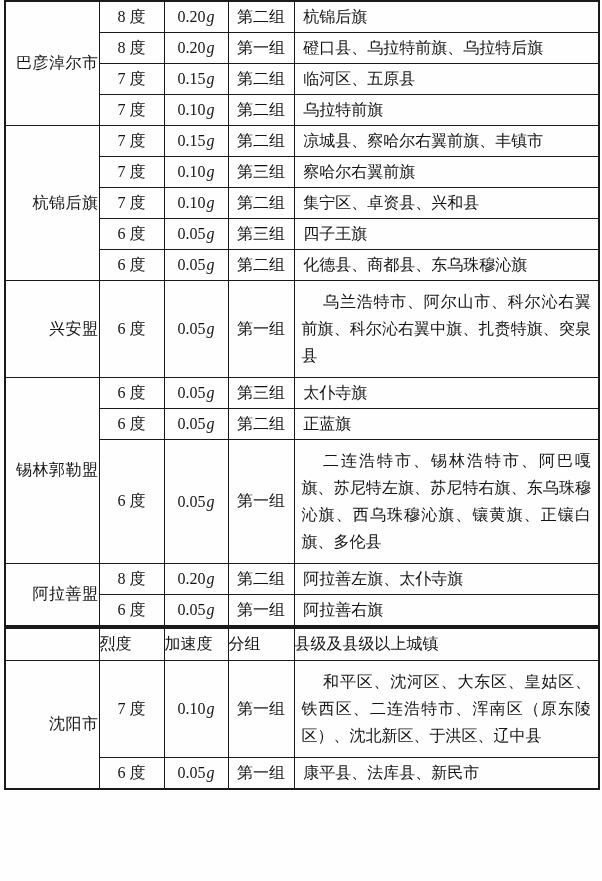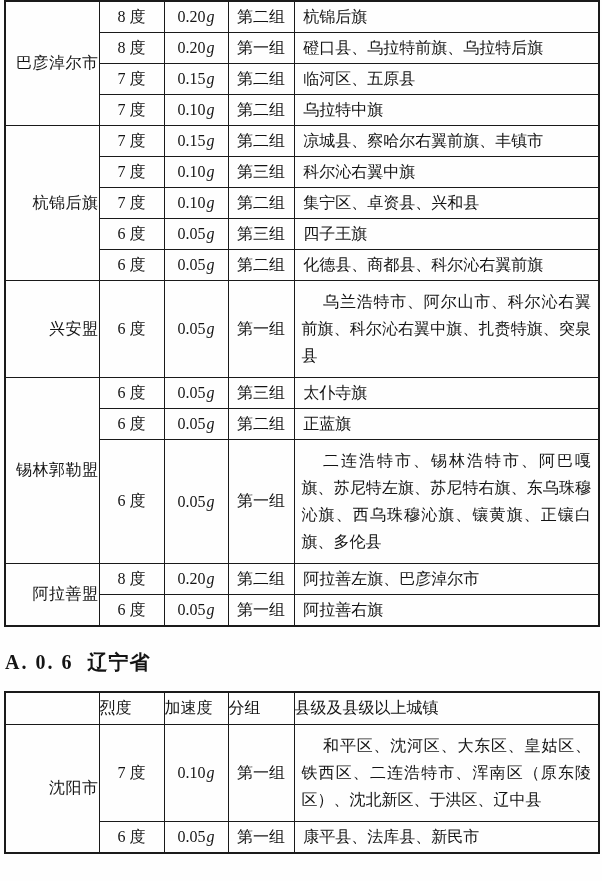--- a/index.html
+++ b/index.html
@@ -102,52 +102,52 @@
         <tr class="r-normal">
           <td class="mid">7 度</td>
           <td class="mid">0.15<span class="g-unit">g</span></td>
           <td class="mid">第二组</td>
           <td class="places single">临河区、五原县</td>
         </tr>
         <tr class="r-normal">
           <td class="mid">7 度</td>
           <td class="mid">0.10<span class="g-unit">g</span></td>
           <td class="mid">第二组</td>
-          <td class="places single">乌拉特中旗</td>
+          <td class="places single">乌拉特前旗</td>
         </tr>
         <tr class="r-normal">
           <td class="city" rowspan="5">杭锦后旗</td>
           <td class="mid">7 度</td>
           <td class="mid">0.15<span class="g-unit">g</span></td>
           <td class="mid">第二组</td>
           <td class="places single">凉城县、察哈尔右翼前旗、丰镇市</td>
         </tr>
         <tr class="r-normal">
           <td class="mid">7 度</td>
           <td class="mid">0.10<span class="g-unit">g</span></td>
           <td class="mid">第三组</td>
-          <td class="places single">科尔沁右翼中旗</td>
+          <td class="places single">察哈尔右翼前旗</td>
         </tr>
         <tr class="r-normal">
           <td class="mid">7 度</td>
           <td class="mid">0.10<span class="g-unit">g</span></td>
           <td class="mid">第二组</td>
           <td class="places single">集宁区、卓资县、兴和县</td>
         </tr>
         <tr class="r-normal">
           <td class="mid">6 度</td>
           <td class="mid">0.05<span class="g-unit">g</span></td>
           <td class="mid">第三组</td>
           <td class="places single">四子王旗</td>
         </tr>
         <tr class="r-normal">
           <td class="mid">6 度</td>
           <td class="mid">0.05<span class="g-unit">g</span></td>
           <td class="mid">第二组</td>
-          <td class="places single">化德县、商都县、科尔沁右翼前旗</td>
+          <td class="places single">化德县、商都县、东乌珠穆沁旗</td>
         </tr>
         <tr class="r-tall">
           <td class="city" rowspan="1">兴安盟</td>
           <td class="mid">6 度</td>
           <td class="mid">0.05<span class="g-unit">g</span></td>
           <td class="mid">第一组</td>
           <td class="places para">乌兰浩特市、阿尔山市、科尔沁右翼前旗、科尔沁右翼中旗、扎赉特旗、突泉县</td>
         </tr>
         <tr class="r-normal">
           <td class="city" rowspan="3">锡林郭勒盟</td>
@@ -166,34 +166,31 @@
           <td class="mid">6 度</td>
           <td class="mid">0.05<span class="g-unit">g</span></td>
           <td class="mid">第一组</td>
           <td class="places para">二连浩特市、锡林浩特市、阿巴嘎旗、苏尼特左旗、苏尼特右旗、东乌珠穆沁旗、西乌珠穆沁旗、镶黄旗、正镶白旗、多伦县</td>
         </tr>
         <tr class="r-normal">
           <td class="city" rowspan="2">阿拉善盟</td>
           <td class="mid">8 度</td>
           <td class="mid">0.20<span class="g-unit">g</span></td>
           <td class="mid">第二组</td>
-          <td class="places single">阿拉善左旗、巴彦淖尔市</td>
+          <td class="places single">阿拉善左旗、太仆寺旗</td>
         </tr>
         <tr class="r-normal">
           <td class="mid">6 度</td>
           <td class="mid">0.05<span class="g-unit">g</span></td>
           <td class="mid">第一组</td>
           <td class="places single">阿拉善右旗</td>
         </tr>
       </tbody>
   </table>
 
-  <div class="section-heading">
-    <span class="num">A. 0. 6</span><span class="ttl">辽宁省</span>
-  </div>
 
   <table class="doc-table" id="table-1">
     <colgroup>
       <col class="c1">
         <col class="c2">
         <col class="c3">
         <col class="c4">
         <col class="c5">
     </colgroup>
     <thead>

